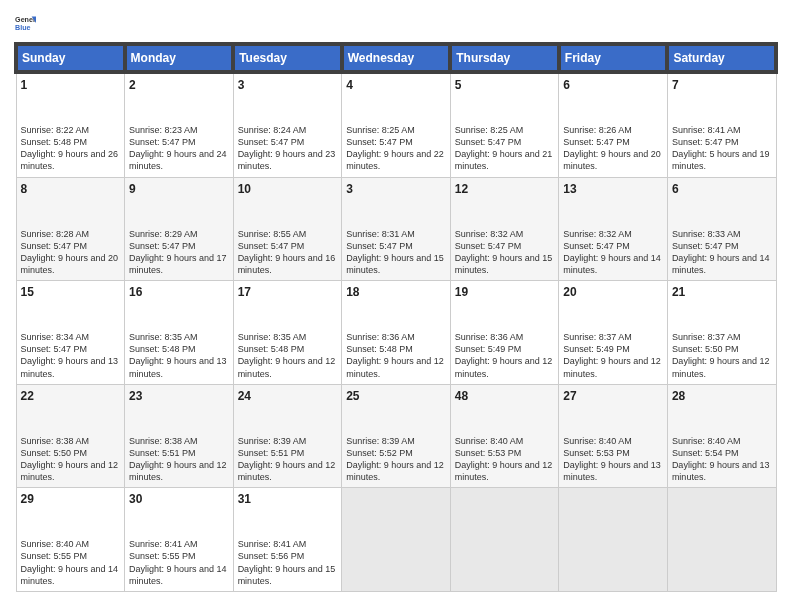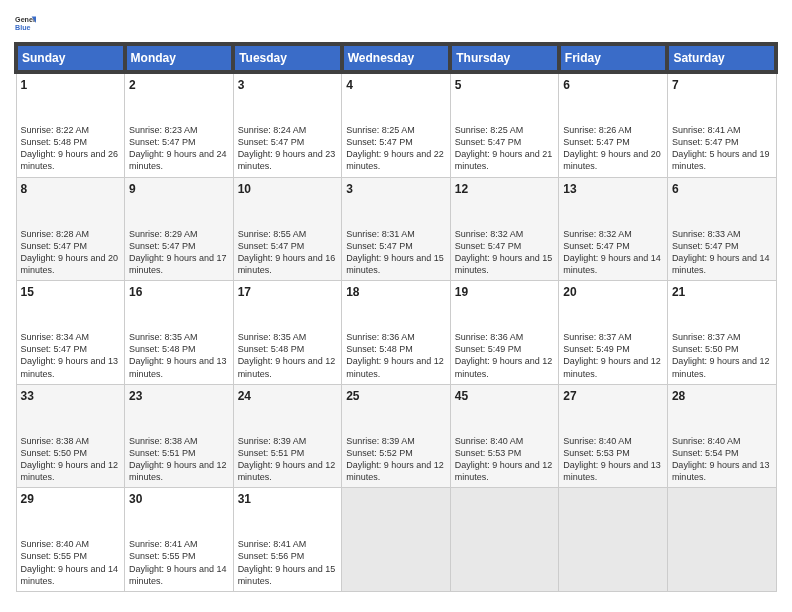--- a/index.html
+++ b/index.html
@@ -310,21 +310,21 @@
         <div class="day-info">
           <span>Sunrise: 8:37 AM</span><br>
           <span>Sunset: 5:50 PM</span><br>
           <span>Daylight: 9 hours
  and 12 minutes.</span>
         </div>
       </td>
         </tr>
         <tr>
           <td>
-        <span class="day-number">33</span>
+        <span class="day-number">22</span>
         <div class="day-info">
           <span>Sunrise: 8:38 AM</span><br>
           <span>Sunset: 5:50 PM</span><br>
           <span>Daylight: 9 hours
  and 12 minutes.</span>
         </div>
       </td>
           <td>
         <span class="day-number">23</span>
         <div class="day-info">
@@ -346,21 +346,21 @@
           <td>
         <span class="day-number">25</span>
         <div class="day-info">
           <span>Sunrise: 8:39 AM</span><br>
           <span>Sunset: 5:52 PM</span><br>
           <span>Daylight: 9 hours
  and 12 minutes.</span>
         </div>
       </td>
           <td>
-        <span class="day-number">45</span>
+        <span class="day-number">48</span>
         <div class="day-info">
           <span>Sunrise: 8:40 AM</span><br>
           <span>Sunset: 5:53 PM</span><br>
           <span>Daylight: 9 hours
  and 12 minutes.</span>
         </div>
       </td>
           <td>
         <span class="day-number">27</span>
         <div class="day-info">

